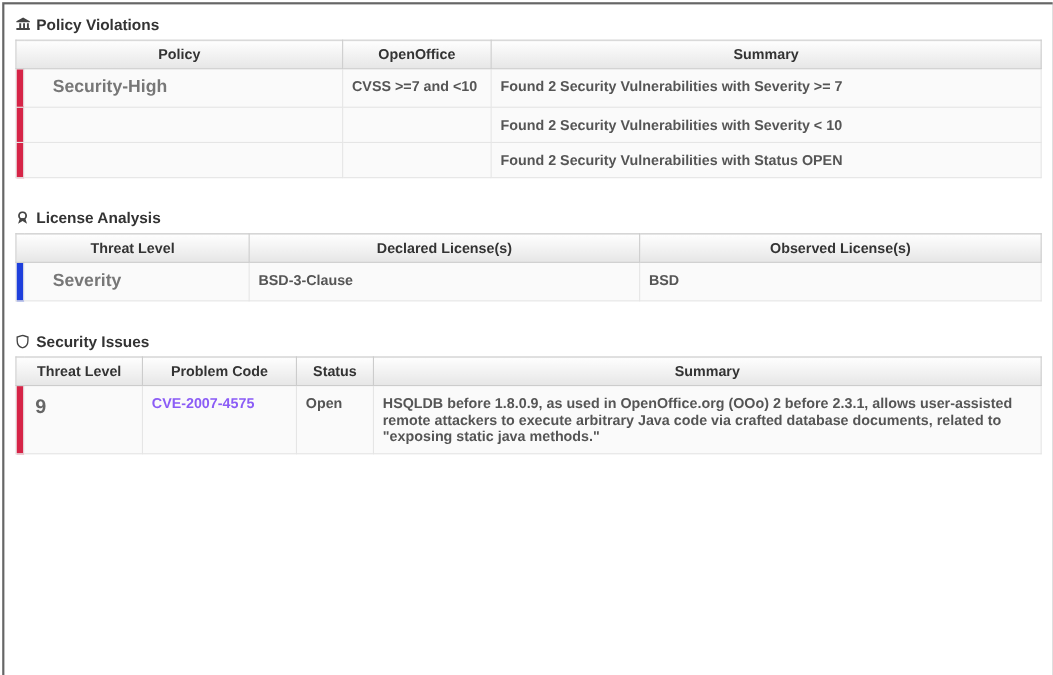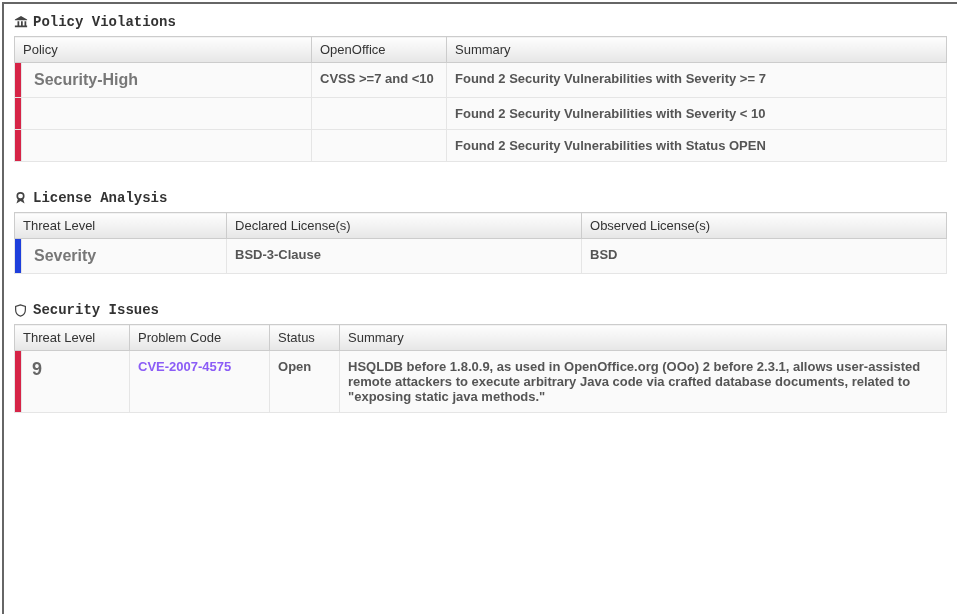--- a/index.html
+++ b/index.html
@@ -19,36 +19,35 @@
     }
     .section { margin-bottom: 28px; }
     .section:last-child { margin-bottom: 0; }
     .section-header {
       display: flex;
       align-items: center;
       font-weight: bold;
       font-size: 14px;
       color: #333;
       margin-bottom: 6px;
-      font-family: Liberation Mono, monospace;
     }
     .section-header .icon {
       width: 15px;
       display: inline-flex;
       margin-right: 4px;
       color: #444;
     }
     table {
       width: 100%;
       border-collapse: collapse;
       table-layout: fixed;
     }
     th {
-      text-align: left;
-      font-weight: normal;
+      text-align: center;
+      font-weight: bold;
       font-size: 13px;
       color: #333;
       background: linear-gradient(to bottom, #fefefe, #e6e6e6);
       border: 1px solid #ccc;
       padding: 5px 8px;
     }
     td {
       border: 1px solid #e5e5e5;
       padding: 8px 8px;
       vertical-align: top;
@@ -61,21 +60,21 @@
       padding: 0;
       width: 7px;
       border-right: none;
     }
     .indicator-red { background: #d62447 !important; }
     .indicator-blue { background: #1e3fdc !important; }
     .policy-name {
       font-weight: bold;
       font-size: 16px;
       color: #777;
-      padding-left: 12px;
+      padding-left: 26px;
     }
     .threat-num {
       font-weight: bold;
       font-size: 18px;
       color: #666;
       padding-left: 10px;
     }
     .link {
       color: #8b5cf6;
       text-decoration: none;

